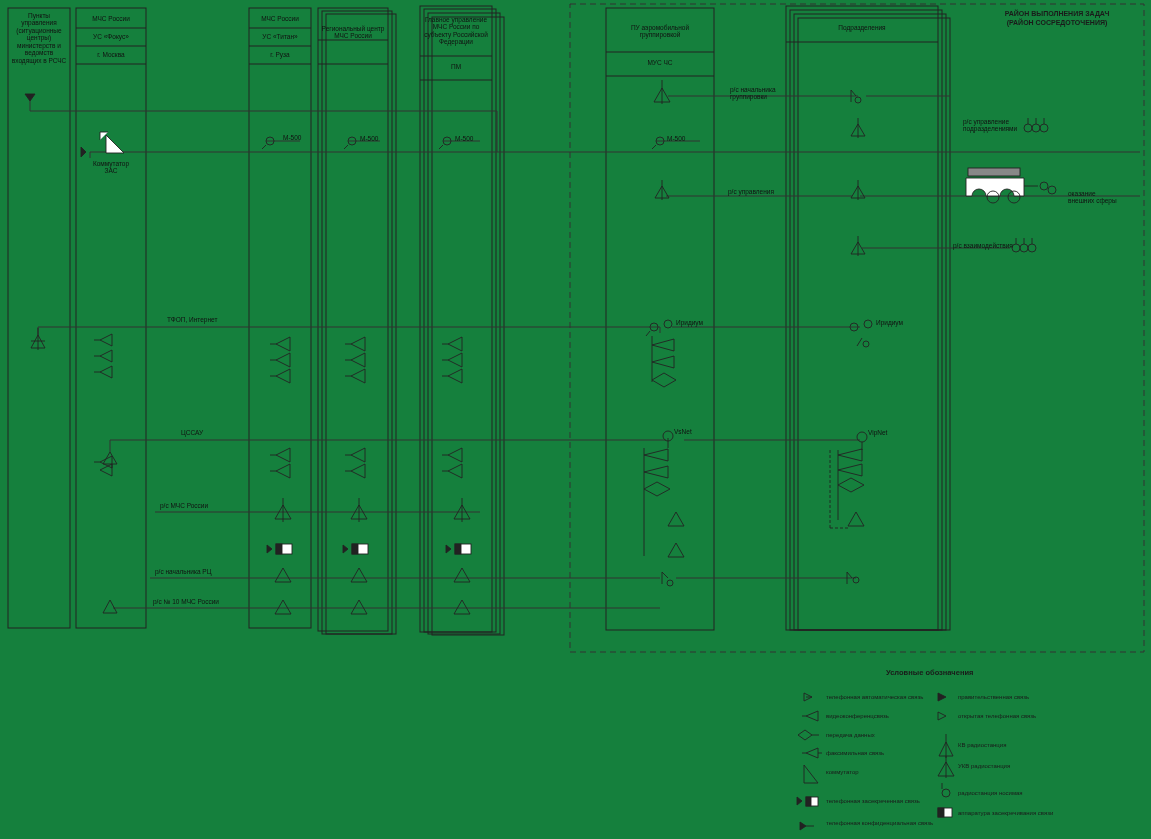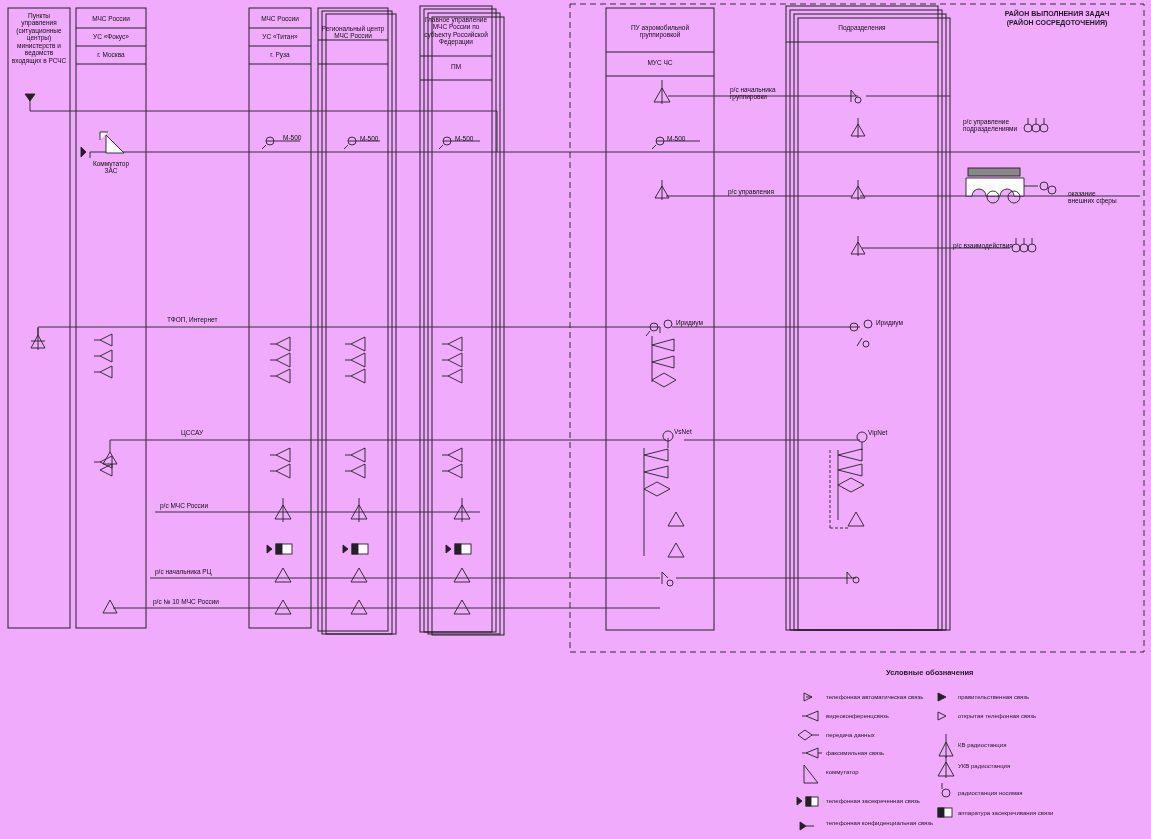--- a/index.html
+++ b/index.html
@@ -1,17 +1,17 @@
 <!DOCTYPE html>
 <html><head>
 <meta charset="utf-8">
 <style>
   html,body{margin:0;padding:0;background:#ffffff;}
   body{font-family:"Liberation Sans", sans-serif;color:#1a1a1a;}
-  #root{position:relative;width:1151px;height:839px;overflow:hidden;background:#f0abfc;}
+  #root{position:relative;width:1151px;height:839px;overflow:hidden;background:#15803d;}
   .lbl{position:absolute;font-size:6.5px;line-height:1.15;text-align:center;color:#111;}
   .lbl.left{text-align:left;}
   svg{position:absolute;left:0;top:0;overflow:visible;}
   .legend-title{position:absolute;font-size:7.5px;font-weight:bold;}
   .leg-item{position:absolute;font-size:6px;line-height:1.1;}
   .title-r{position:absolute;font-size:7px;font-weight:bold;text-align:center;line-height:1.25;}
 </style>
 </head>
 <body>
 

